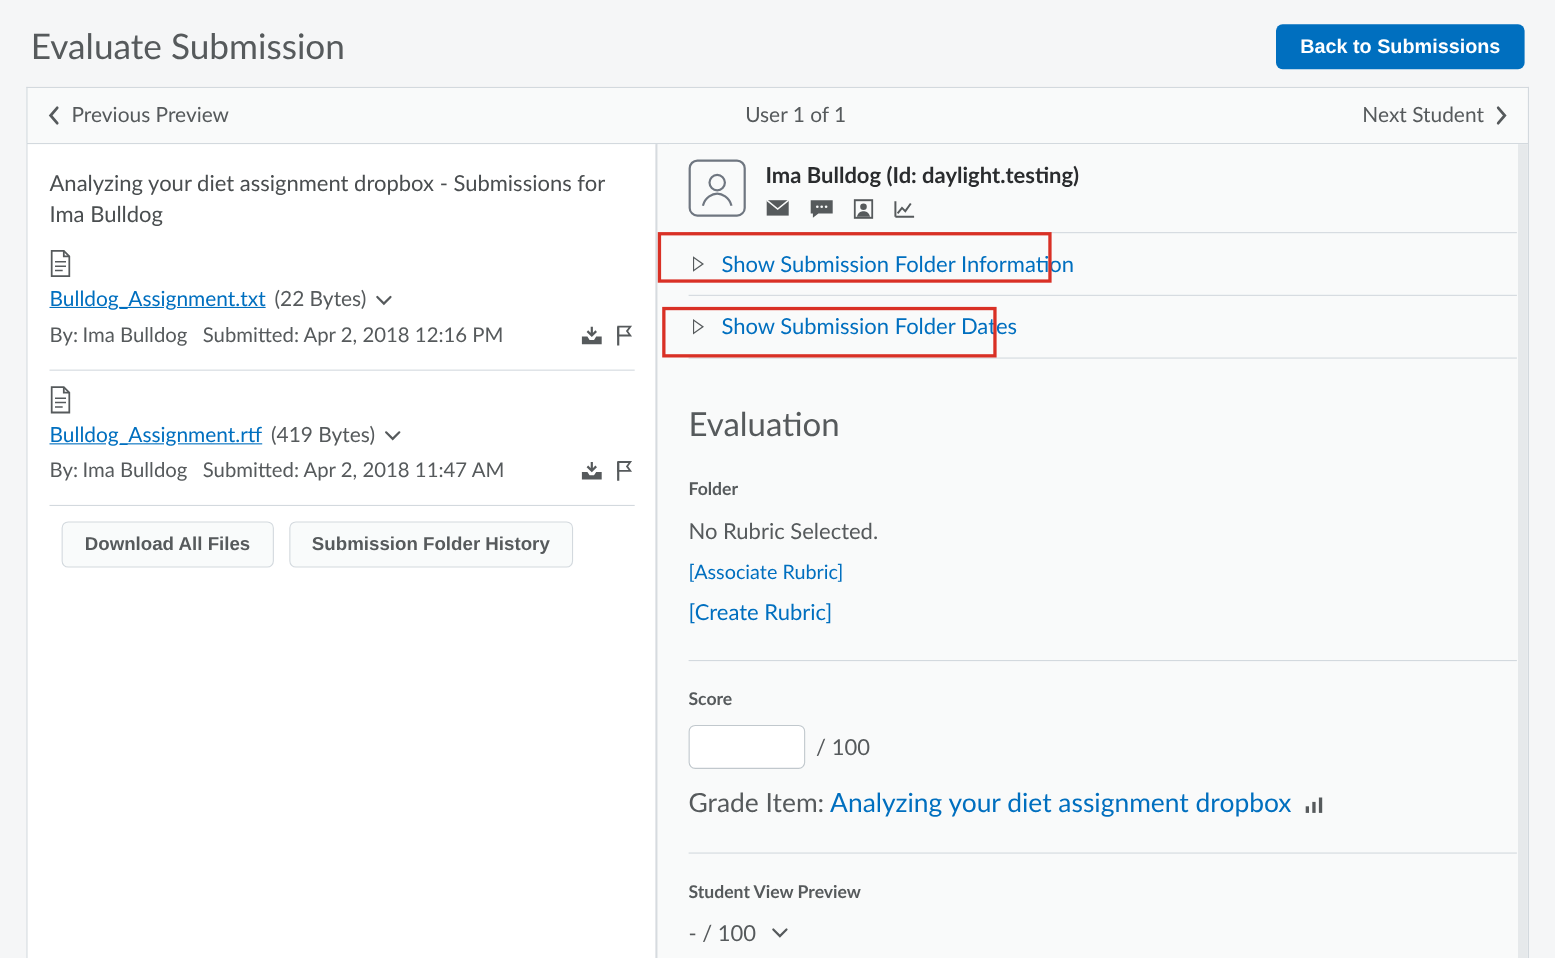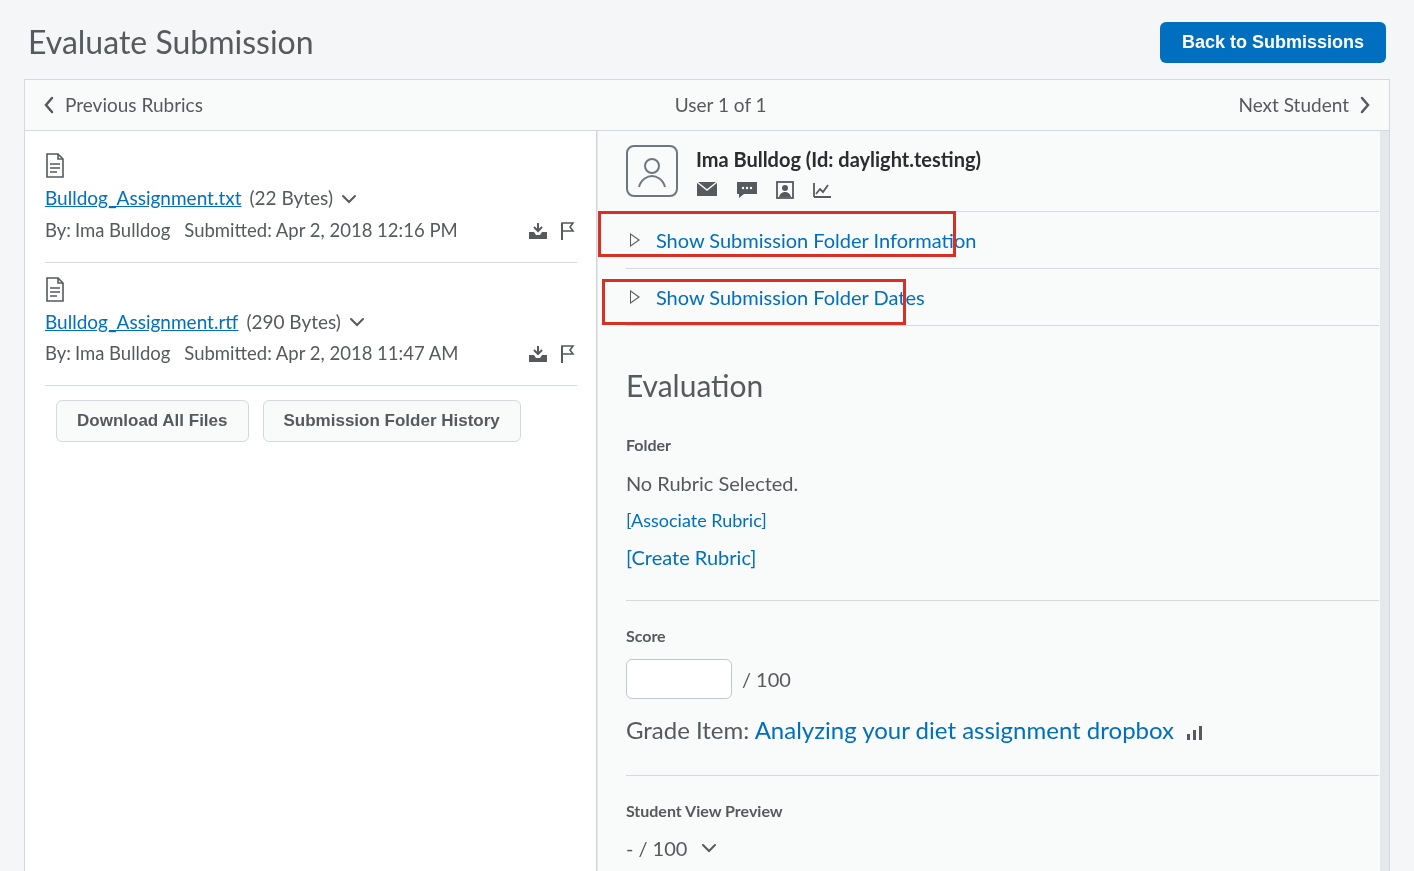--- a/index.html
+++ b/index.html
@@ -175,34 +175,35 @@
 <div class="topbar">
   <h1 class="page-title">Evaluate Submission</h1>
   <button class="btn-primary">Back to Submissions</button>
 </div>
 
 <div class="nav-strip">
   <div class="nav-side">
     <svg width="12" height="18" viewBox="0 0 12 18">
         <path d="M9 2 L3 9 L9 16" stroke="#565a5c" stroke-width="2.5" fill="none" stroke-linecap="round"></path>
       </svg>
-    <span>Previous Rubrics</span>
+    <span>Previous Preview</span>
   </div>
   <div>User 1 of 1</div>
   <div class="nav-side">
     <span>Next Student</span>
     <svg width="12" height="18" viewBox="0 0 12 18">
         <path d="M3 2 L9 9 L3 16" stroke="#565a5c" stroke-width="2.5" fill="none" stroke-linecap="round"></path>
       </svg>
   </div>
 </div>
 
 <div class="panels">
 
   <div class="left-panel">
+    <div class="section-heading">Analyzing your diet assignment dropbox - Submissions for Ima Bulldog</div>
 
     <div class="file-block">
       <svg width="20" height="26" viewBox="0 0 20 26" style="margin-bottom:6px">
           <path d="M2 1h11l5 5v18H2z" fill="none" stroke="#565a5c" stroke-width="1.6"></path>
           <path d="M13 1v5h5" fill="none" stroke="#565a5c" stroke-width="1.6"></path>
           <path d="M5 11h10M5 15h10M5 19h7" stroke="#565a5c" stroke-width="1.4"></path>
         </svg>
       <div class="file-row1">
         <a class="file-link">Bulldog_Assignment.txt</a>
         <span class="file-size">(22 Bytes)</span>
@@ -229,21 +230,21 @@
     </div>
 
     <div class="file-block">
       <svg width="20" height="26" viewBox="0 0 20 26" style="margin-bottom:6px">
           <path d="M2 1h11l5 5v18H2z" fill="none" stroke="#565a5c" stroke-width="1.6"></path>
           <path d="M13 1v5h5" fill="none" stroke="#565a5c" stroke-width="1.6"></path>
           <path d="M5 11h10M5 15h10M5 19h7" stroke="#565a5c" stroke-width="1.4"></path>
         </svg>
       <div class="file-row1">
         <a class="file-link">Bulldog_Assignment.rtf</a>
-        <span class="file-size">(290 Bytes)</span>
+        <span class="file-size">(419 Bytes)</span>
         <svg class="chev" width="16" height="12" viewBox="0 0 16 12">
             <path d="M2 3l6 6 6-6" stroke="#565a5c" stroke-width="2" fill="none" stroke-linecap="round"></path>
           </svg>
       </div>
       <div class="file-row2">
         <span>By:</span>
         <span style="margin-left:-10px">Ima Bulldog</span>
         <span>Submitted:</span>
         <span style="margin-left:-10px">Apr 2, 2018 11:47 AM</span>
         <div class="file-icons-right">

